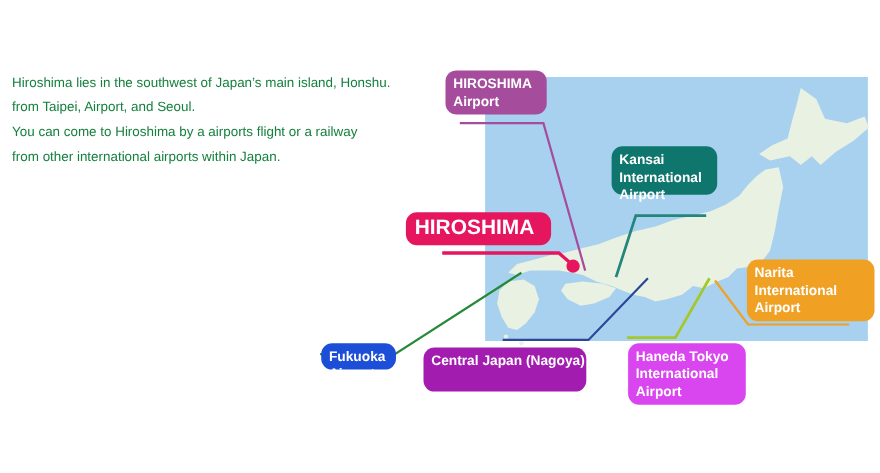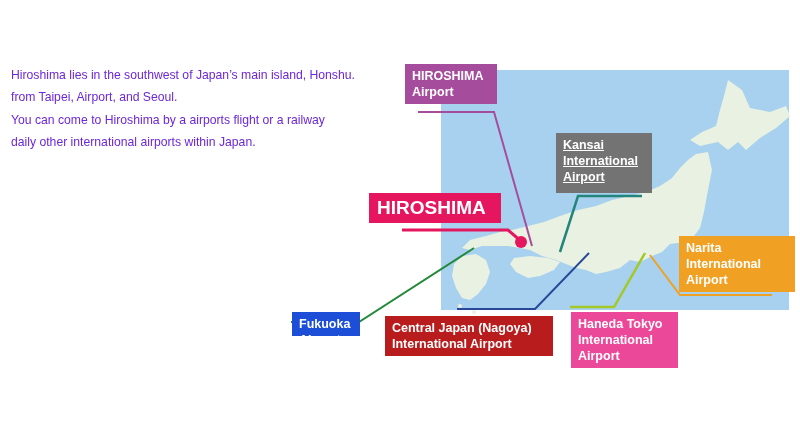--- a/index.html
+++ b/index.html
@@ -1,38 +1,38 @@
 <!DOCTYPE html>
 <html><head>
 <meta charset="utf-8">
 <style>
   html, body { margin:0; padding:0; background:#ffffff; }
   body { width:800px; height:430px; position:relative; overflow:hidden; font-family:"Liberation Sans", sans-serif; }
-  .intro { position:absolute; left:11px; top:64px; width:390px; font-size:12.2px; line-height:22.3px; color:#6d28d9; }
+  .intro { position:absolute; left:11px; top:64px; width:390px; font-size:12.2px; line-height:22.3px; color:#15803d; }
   .intro div { white-space:nowrap; }
   .map { position:absolute; left:441px; top:70px; width:348px; height:240px; background:#a7d1ee; }
   svg.overlay { position:absolute; left:0; top:0; width:800px; height:430px; }
-  .label { position:absolute; color:#fff; font-weight:bold; font-size:12.5px; line-height:16px; padding:4px 7px; box-sizing:border-box; }
+  .label { position:absolute; color:#fff; font-weight:bold; font-size:12.5px; line-height:16px; padding:4px 7px; box-sizing:border-box;border-radius:10px; }
   .label div { white-space:nowrap; }
   .hiro-ap { left:405px; top:64px; width:92px; height:40px; background:#a64c9c; }
-  .kansai { left:556px; top:133px; width:96px; height:60px; background:#737373;text-decoration:underline; }
+  .kansai { left:556px; top:133px; width:96px; height:44px; background:#0f766e; }
   .hiroshima { left:369px; top:193px; width:132px; height:30px; background:#e6165e; font-size:19px; line-height:22px; padding:4px 8px; }
   .narita { left:679px; top:236px; width:116px; height:56px; background:#f0a023; }
   .fukuoka { left:292px; top:312px; width:68px; height:24px; background:#1d4ed8; }
-  .nagoya { left:385px; top:316px; width:168px; height:40px; background:#b91c1c; }
-  .haneda { left:571px; top:312px; width:107px; height:56px; background:#ec4899; }
+  .nagoya { left:385px; top:316px; width:148px; height:40px; background:#a21caf; }
+  .haneda { left:571px; top:312px; width:107px; height:56px; background:#d946ef; }
 </style>
 </head>
 <body>
 
 <div class="intro">
   <div>Hiroshima lies in the southwest of Japan’s  main island, Honshu.</div>
   <div>from Taipei, Airport, and Seoul.</div>
   <div>You can come to Hiroshima by a airports flight or a railway</div>
-  <div>daily other international airports within Japan.</div>
+  <div>from other international airports within Japan.</div>
 </div>
 
 <div class="map"></div>
 
 <svg class="overlay" viewBox="0 0 800 430">
   <g fill="#e8f1e2">
 
     <path d="M728,80 L742,90 L750,108 L770,112 L786,106 L790,116 L776,128 L760,138 L746,150 L738,142 L728,150 L718,142 L700,146 L690,140 L702,132 L716,126 L720,110 L724,96 Z"></path>
 
     <path d="M696,154 L708,152 L712,170 L708,190 L704,212 L700,228 L694,236 L686,242 L670,244 L662,252 L652,256 L640,262 L630,260 L620,268 L606,272 L596,274 L586,270 L576,268 L566,264 L556,260 L542,256 L530,250 L520,248 L508,246 L494,246 L482,246 L470,250 L462,248 L470,240 L486,236 L500,232 L512,230 L528,226 L544,222 L560,216 L578,210 L596,206 L612,200 L630,196 L646,192 L660,186 L672,178 L680,168 L688,160 Z"></path>
@@ -77,20 +77,19 @@
   <div>Airport</div>
 </div>
 
 <div class="label fukuoka">
   <div>Fukuoka</div>
   <div>Airport</div>
 </div>
 
 <div class="label nagoya">
   <div>Central Japan (Nagoya)</div>
-  <div>International Airport</div>
 </div>
 
 <div class="label haneda">
   <div>Haneda Tokyo</div>
   <div>International</div>
   <div>Airport</div>
 </div>
 
 </body></html>

